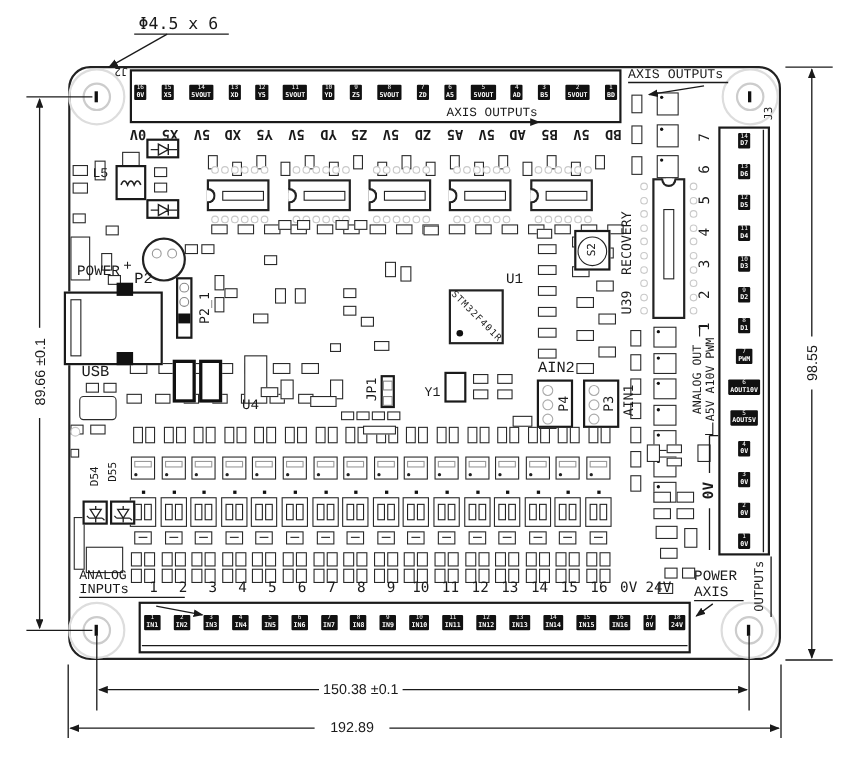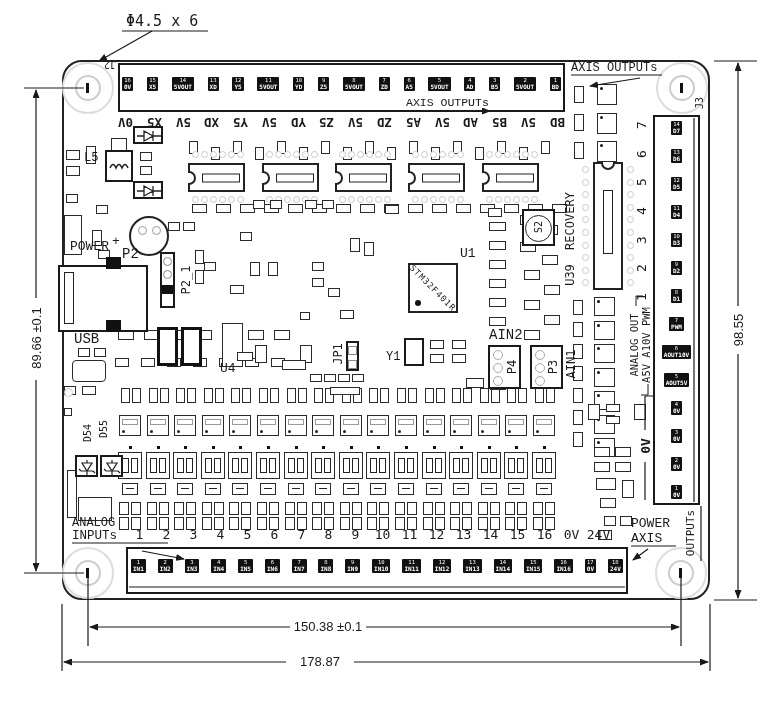--- a/index.html
+++ b/index.html
@@ -841,21 +841,21 @@
   <div class="abs conn" style="left:100px;top:455px;width:23px;height:22px;">
     <svg width="19" height="18" style="margin:1px 0 0 1px;">
         <path d="M9 2 V5 M4 5 L14 5 L9 13 Z M3 13 H15 M3 13 L1 11 M15 13 L17 15 M9 13 V17" stroke="#222" fill="none" stroke-width="1.2"></path>
       </svg>
   </div>
 
   <div class="lbl dimtxt" style="left:126px;top:12px;font-size:15px;font-family:'DejaVu Sans Mono',monospace;">Φ4.5 x 6</div>
   <div class="v dimtxt" style="left:36px;top:338px;">89.66 ±0.1</div>
   <div class="v dimtxt" style="left:738px;top:330px;">98.55</div>
   <div class="ctr dimtxt" style="left:328px;top:626px;">150.38 ±0.1</div>
-  <div class="ctr dimtxt" style="left:320px;top:661px;">178.87</div>
+  <div class="ctr dimtxt" style="left:320px;top:661px;">192.89</div>
 
   <svg class="layer" width="766" height="706" viewBox="0 0 766 706">
     <defs>
       <marker id="ar" markerWidth="9" markerHeight="7" refX="8" refY="3.5" orient="auto" markerUnits="userSpaceOnUse">
         <path d="M0,0 L9,3.5 L0,7 Z" fill="#1a1a1a"></path>
       </marker>
     </defs>
     <g stroke="#1a1a1a" stroke-width="1.2" fill="none">
 
       <path d="M122 31 H208"></path>

